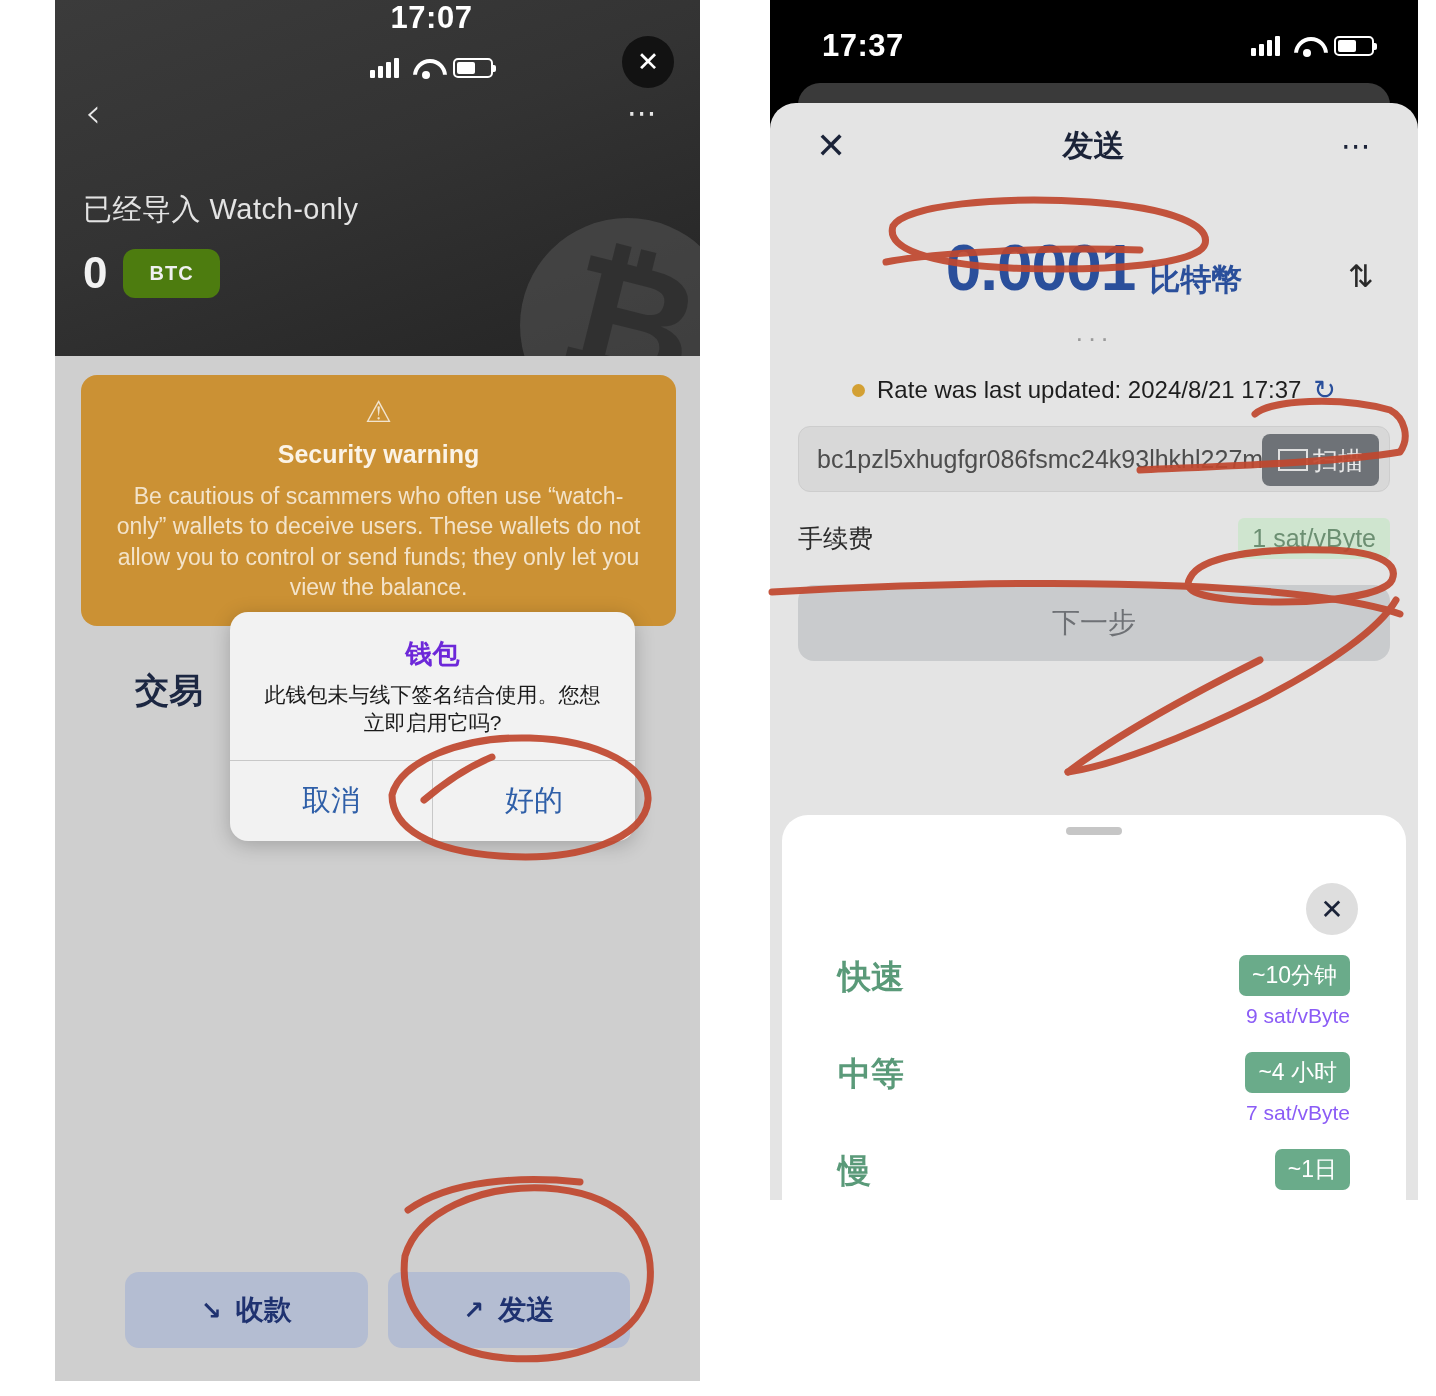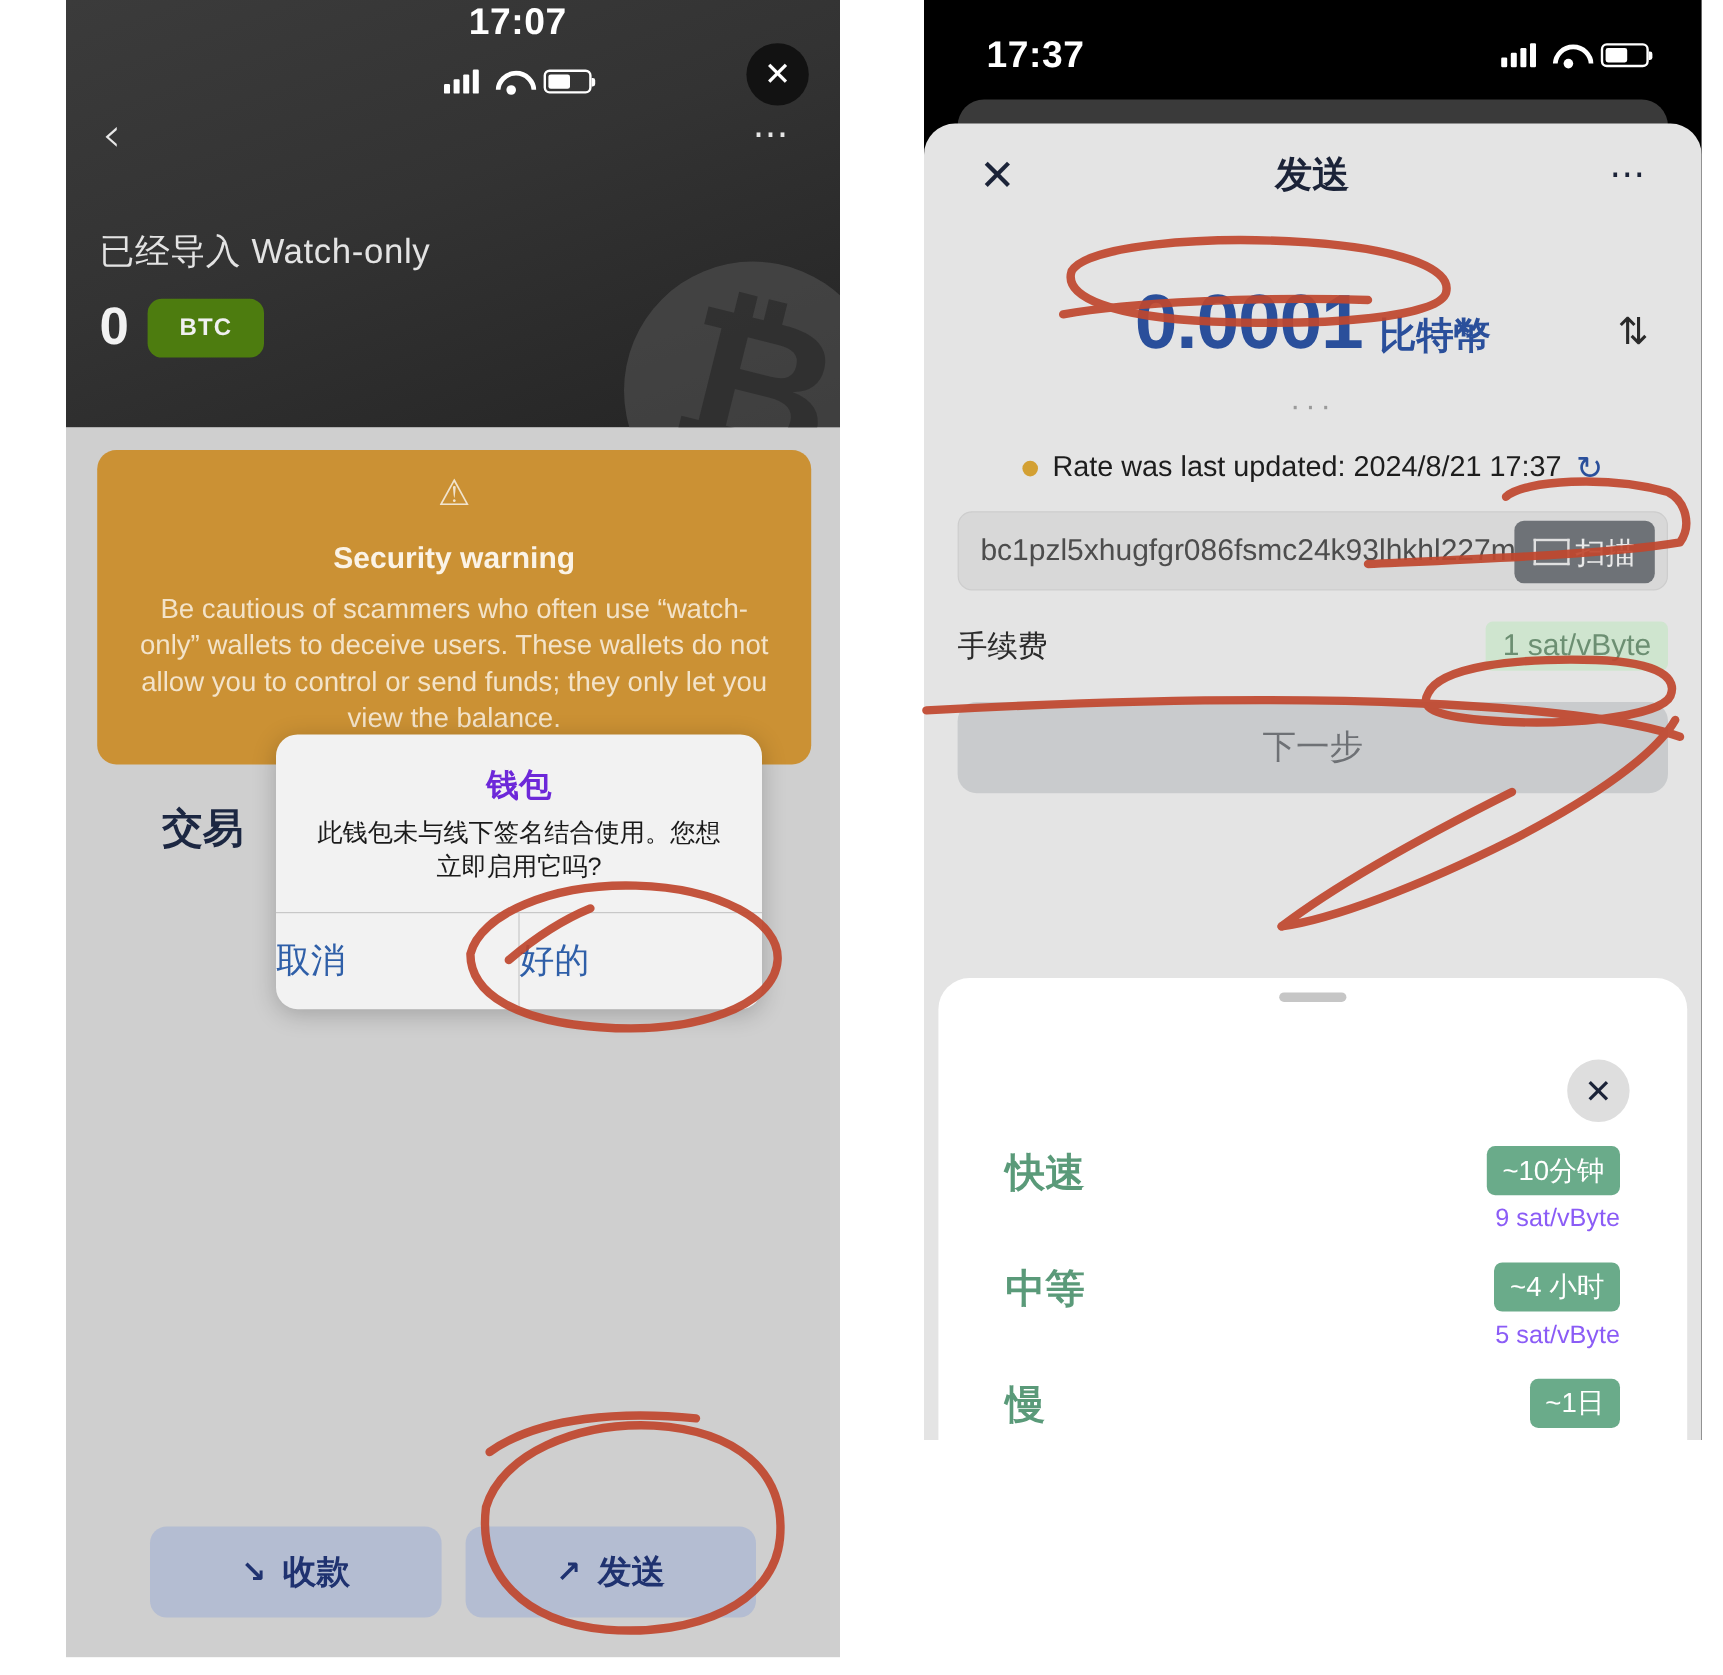--- a/index.html
+++ b/index.html
@@ -67,40 +67,40 @@
   .l-balance-row { position: absolute; left: 28px; top: 248px; display: flex; align-items: center; gap: 16px; }
   .l-bal-num { color: #f2f2f2; font-size: 44px; font-weight: 700; }
   .l-bal-unit { background: #4d7c0f; color: #f0f0f0; font-size: 20px; font-weight: 600; letter-spacing: 1px; padding: 13px 26px; border-radius: 12px; }
 
   .warn-card {
     position: absolute; left: 26px; top: 375px; width: 595px;
     background: #cb9134; border-radius: 16px; padding: 22px 28px 24px;
     text-align: center;
   }
   .warn-tri { font-size: 30px; color: #f1e4cf; line-height: 1; }
-  .warn-title { margin-top: 24px; color: #fbf3e6; font-size: 25px; font-weight: 700; }
+  .warn-title { margin-top: 13px; color: #fbf3e6; font-size: 25px; font-weight: 700; }
   .warn-body { margin-top: 12px; color: #f3e3c9; font-size: 23px; line-height: 1.32; }
   .warn-close {
     position: absolute; right: 26px; top: 36px; width: 52px; height: 52px;
     background: #121212; border-radius: 50%; color: #fff; font-size: 27px;
     display: flex; align-items: center; justify-content: center; font-weight: 300;
   }
 
   .tx-label { position: absolute; left: 80px; top: 668px; color: #1c2742; font-size: 34px; font-weight: 700; }
 
   .ios-alert {
     position: absolute; left: 175px; top: 612px; width: 405px;
     background: #f2f2f2; border-radius: 18px; overflow: hidden;
     box-shadow: 0 4px 20px rgba(0,0,0,.22);
   }
   .alert-body { padding: 24px 26px 22px; text-align: center; }
   .alert-title { font-size: 27px; font-weight: 700; color: #6d28d9; }
   .alert-msg { margin-top: 9px; font-size: 21px; color: #1a1a1a; line-height: 1.35; }
   .alert-actions { display: flex; border-top: 1px solid #c8c8c8; }
-  .alert-btn { flex: 1; padding: 20px 0; font-size: 29px; color: #2f5fa8; }
+  .alert-btn { flex: 1; text-align: center; padding: 20px 0; font-size: 29px; color: #2f5fa8; }
   .alert-btn + .alert-btn { border-left: 1px solid #c8c8c8; }
 
   .l-bottom-actions { position: absolute; left: 0; bottom: 33px; width: 645px; display: flex; gap: 20px; padding: 0 70px; }
   .lb-btn {
     flex: 1; background: #b4bdd2; border-radius: 14px; height: 76px;
     display: flex; align-items: center; justify-content: center; gap: 14px;
     color: #1f3270; font-size: 28px; font-weight: 700;
   }
   .lb-arrow { font-size: 25px; font-weight: 700; }
 
@@ -334,21 +334,21 @@
           <span class="fs-name">快速</span>
           <span class="fs-right">
             <span class="fs-time">~10分钟</span>
             <span class="fs-rate" style="display:block">9 sat/vByte</span>
           </span>
         </div>
         <div class="fs-item">
           <span class="fs-name">中等</span>
           <span class="fs-right">
             <span class="fs-time">~4 小时</span>
-            <span class="fs-rate" style="display:block">5 sat/vByte</span>
+            <span class="fs-rate" style="display:block">7 sat/vByte</span>
           </span>
         </div>
         <div class="fs-item">
           <span class="fs-name">慢</span>
           <span class="fs-right">
             <span class="fs-time">~1日</span>
             <span class="fs-rate" style="display:block">3 sat/vByte</span>
           </span>
         </div>
       </div>

